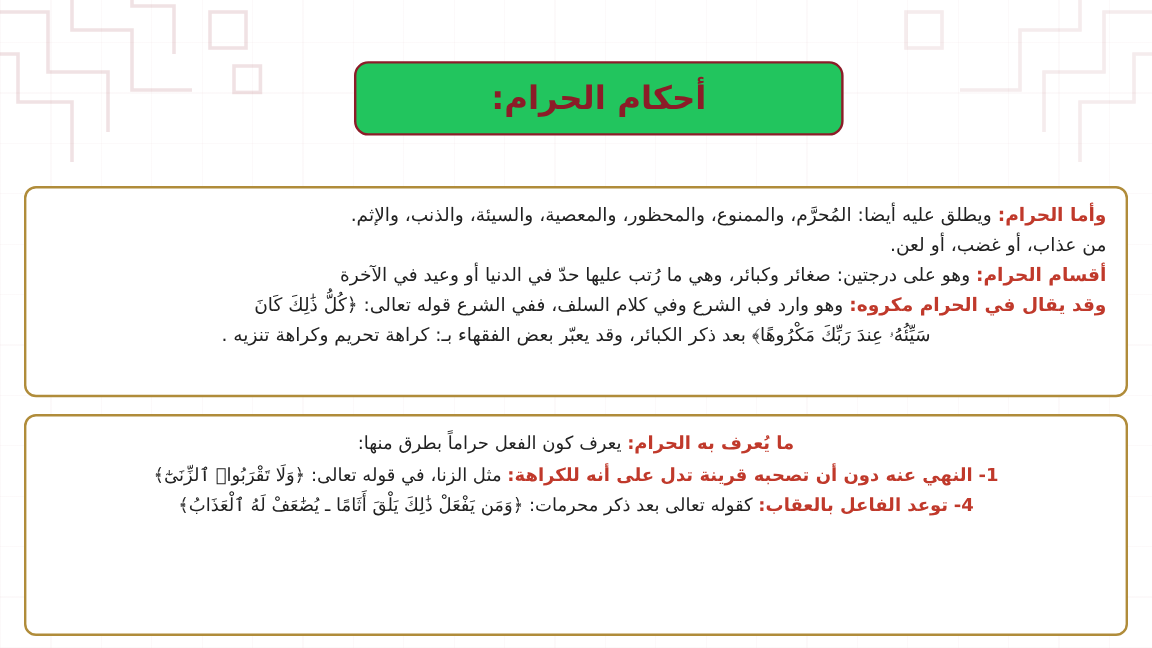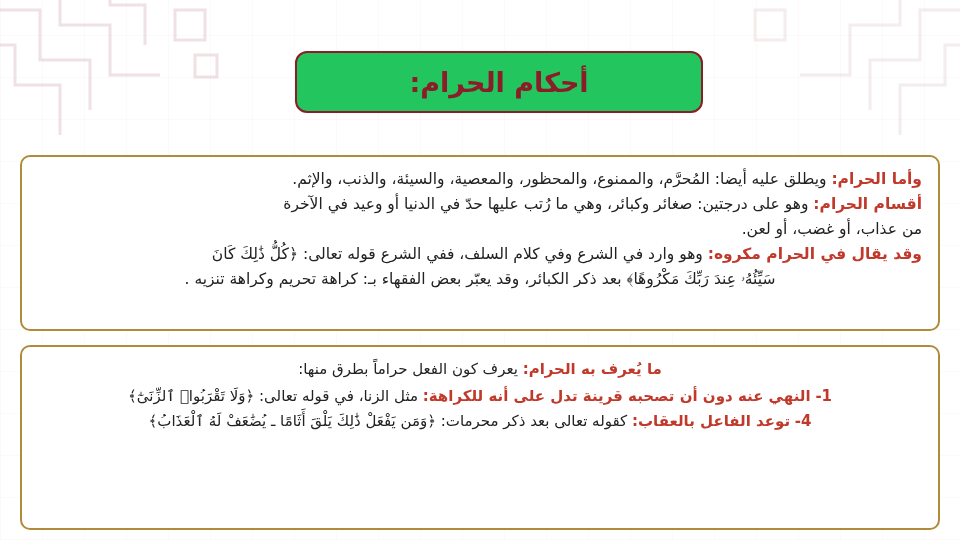--- a/index.html
+++ b/index.html
@@ -158,24 +158,24 @@
   <div class="title-box">
     <div class="title">أحكام الحرام:</div>
   </div>
 </div>
 
 <div class="panel panel-1">
   <div class="line">
     <span class="lbl-red">وأما الحرام:</span><span> ويطلق عليه أيضا: المُحرَّم، والممنوع، والمحظور، والمعصية، والسيئة، والذنب، والإثم.</span>
   </div>
   <div class="line">
-    <span class="lbl-red">أقسام الحرام:</span><span> وهو على درجتين: صغائر وكبائر، وهي ما رُتب عليها حدّ في الدنيا أو وعيد في الآخرة</span>
+    <span>من عذاب، أو غضب، أو لعن.</span>
   </div>
   <div class="line">
-    <span>من عذاب، أو غضب، أو لعن.</span>
+    <span class="lbl-red">أقسام الحرام:</span><span> وهو على درجتين: صغائر وكبائر، وهي ما رُتب عليها حدّ في الدنيا أو وعيد في الآخرة</span>
   </div>
   <div class="line">
     <span class="lbl-red">وقد يقال في الحرام مكروه:</span><span> وهو وارد في الشرع وفي كلام السلف، ففي الشرع قوله تعالى: ﴿كُلُّ ذَٰلِكَ كَانَ</span>
   </div>
   <div class="line centered">
     <span>سَيِّئُهُۥ عِندَ رَبِّكَ مَكْرُوهًا﴾ بعد ذكر الكبائر، وقد يعبّر بعض الفقهاء بـ: كراهة تحريم وكراهة تنزيه .</span>
   </div>
 </div>
 
 <div class="panel panel-2">

